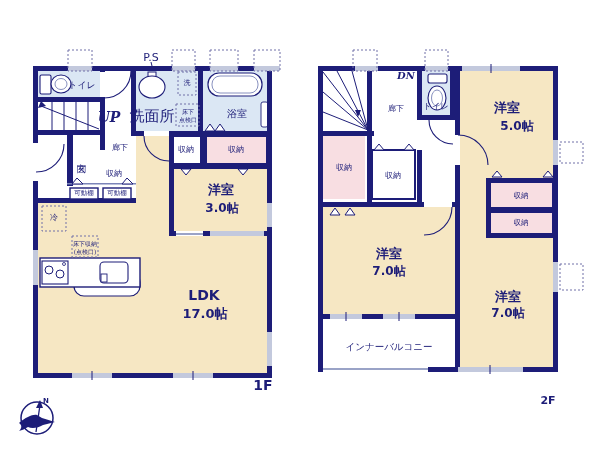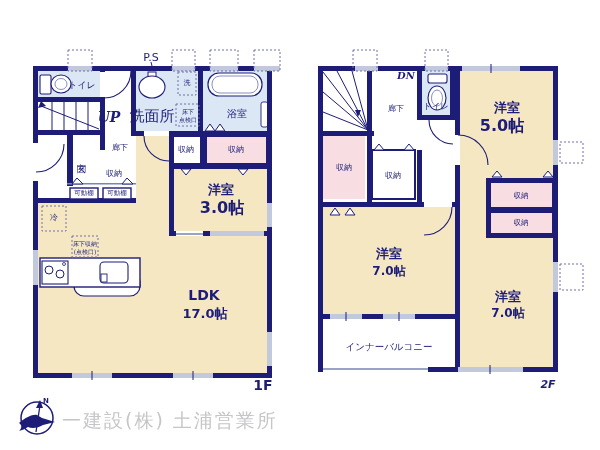--- a/index.html
+++ b/index.html
@@ -264,42 +264,41 @@
 </div>
 <div class="lbl small" style="left:237px;top:114px;font-size:10px;">浴室</div>
 <div class="lbl small vert" style="left:81px;top:157px;font-size:9px;">玄関</div>
 <div class="lbl small" style="left:120px;top:148px;font-size:8px;">廊下</div>
 <div class="lbl small" style="left:114px;top:174px;font-size:8px;">収納</div>
 <div class="lbl tiny" style="left:84px;top:193px;font-size:6.5px;">可動棚</div>
 <div class="lbl tiny" style="left:117px;top:193px;font-size:6.5px;">可動棚</div>
 <div class="lbl small" style="left:186px;top:150px;font-size:8px;">収納</div>
 <div class="lbl small" style="left:236px;top:150px;font-size:8px;">収納</div>
 <div class="lbl" style="left:221px;top:189px;font-size:13px;">洋室</div>
-<div class="lbl" style="left:222px;top:208px;font-size:16px;text-align:right;">3.0帖</div>
+<div class="lbl" style="left:222px;top:208px;font-size:12px;text-align:right;">3.0帖</div>
 <div class="lbl tiny" style="left:54px;top:218px;font-size:8px;">冷</div>
 <div class="two-line" style="left:85px;top:247px;font-size:6px;">
   <div>床下収納</div>
   <div>(点検口)</div>
 </div>
 <div class="lbl" style="left:204px;top:295px;font-size:14px;">LDK</div>
 <div class="lbl" style="left:205px;top:313px;font-size:13px;">17.0帖</div>
 <div class="lbl" style="left:263px;top:385px;font-size:14px;">1F</div>
 
 <div class="lbl ital" style="left:378px;top:76px;font-size:10px;margin-left:28px;">DN</div>
 <div class="lbl small" style="left:396px;top:109px;font-size:8px;">廊下</div>
 <div class="lbl small" style="left:436px;top:106px;font-size:8.5px;">トイレ</div>
 <div class="lbl small" style="left:344px;top:168px;font-size:8px;">収納</div>
 <div class="lbl small" style="left:393px;top:176px;font-size:8px;">収納</div>
 <div class="lbl" style="left:507px;top:107px;font-size:13px;">洋室</div>
-<div class="lbl" style="left:502px;top:126px;font-size:16px;">5.0帖</div>
+<div class="lbl" style="left:517px;top:126px;font-size:12px;">5.0帖</div>
 <div class="lbl small" style="left:521px;top:196px;font-size:7.5px;">収納</div>
 <div class="lbl small" style="left:521px;top:223px;font-size:7.5px;">収納</div>
 <div class="lbl" style="left:389px;top:253px;font-size:13px;">洋室</div>
 <div class="lbl" style="left:389px;top:271px;font-size:12px;">7.0帖</div>
 <div class="lbl small" style="left:389px;top:347px;font-size:9.5px;">インナーバルコニー</div>
 <div class="lbl" style="left:508px;top:296px;font-size:13px;">洋室</div>
 <div class="lbl" style="left:508px;top:313px;font-size:12px;">7.0帖</div>
-<div class="lbl" style="left:548px;top:384px;font-size:11px;font-style:italic;">2F</div>
+<div class="lbl" style="left:548px;top:400px;font-size:11px;">2F</div>
 
 <div class="lbl" style="left:46px;top:401px;font-size:7px;">N</div>
-<div id="brand">一建設(株) 土浦営業所</div>
 
 </div>
 
 </body></html>

